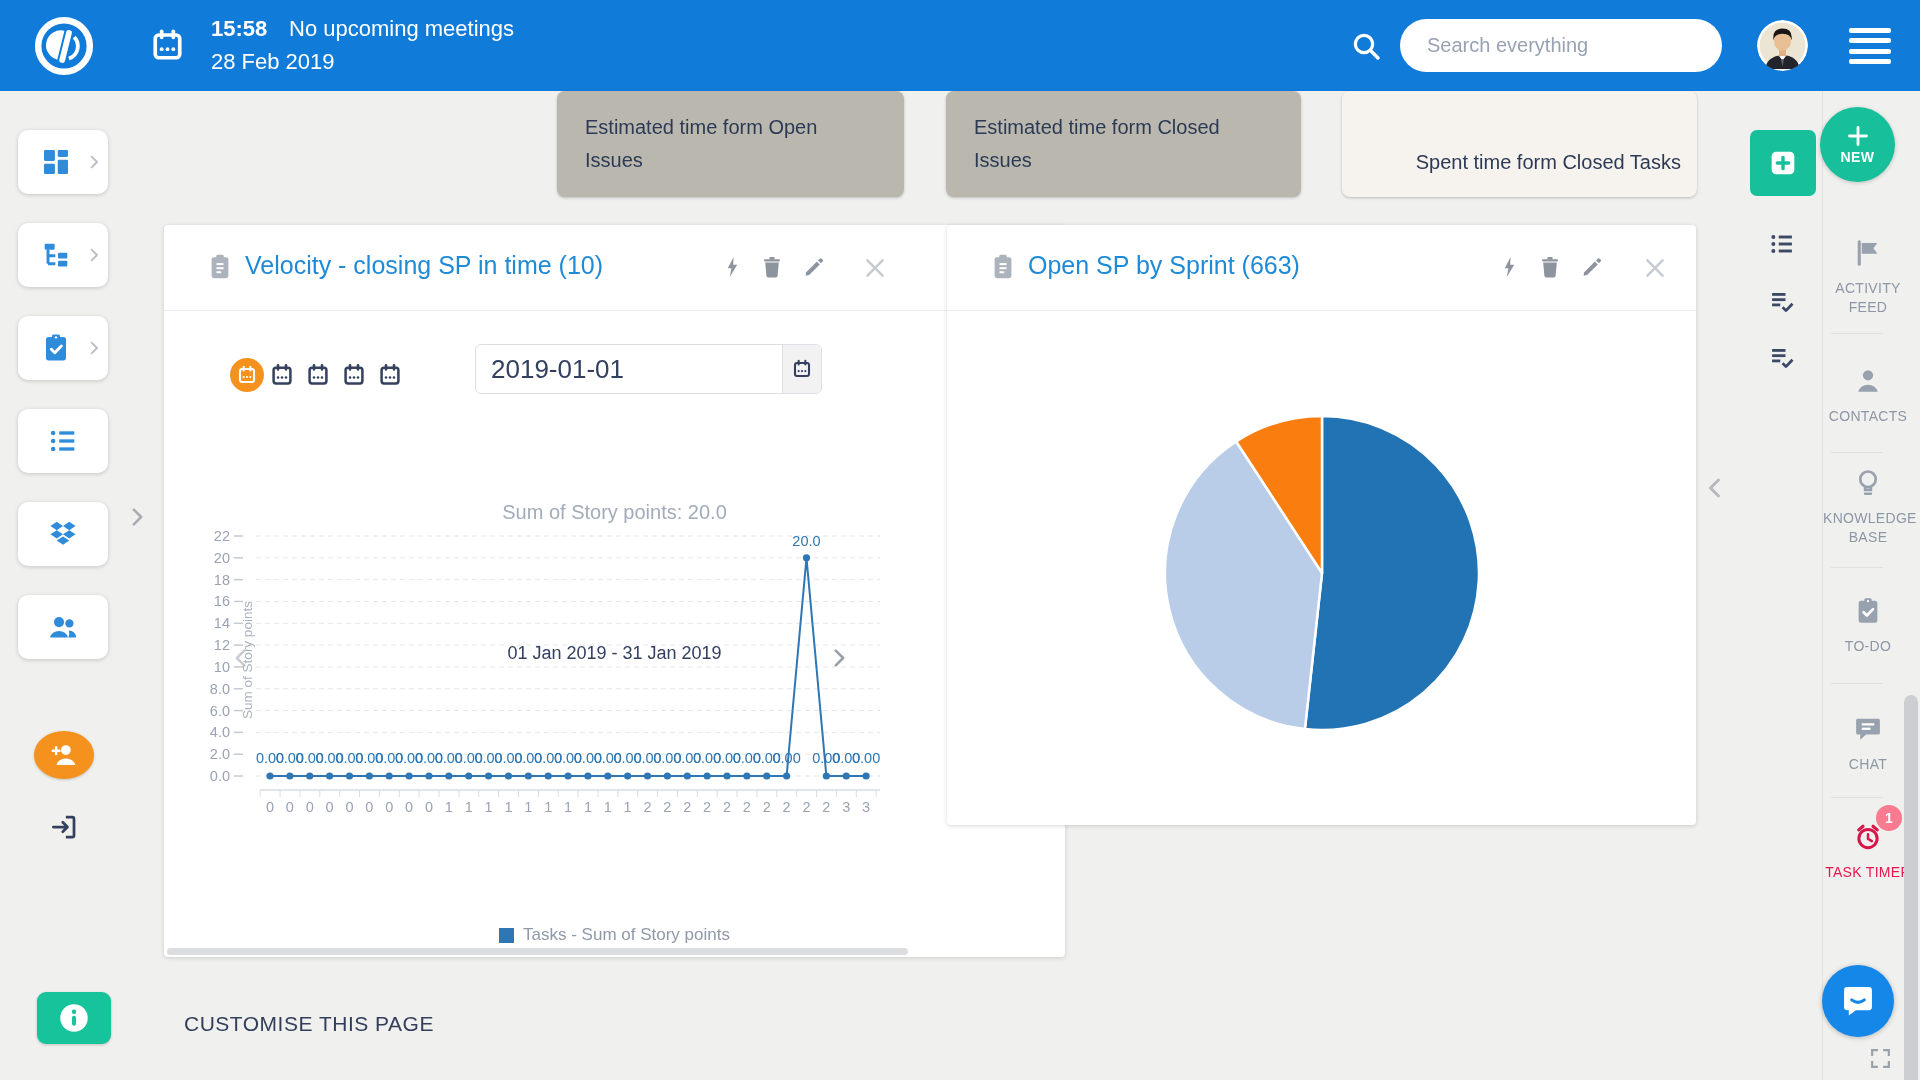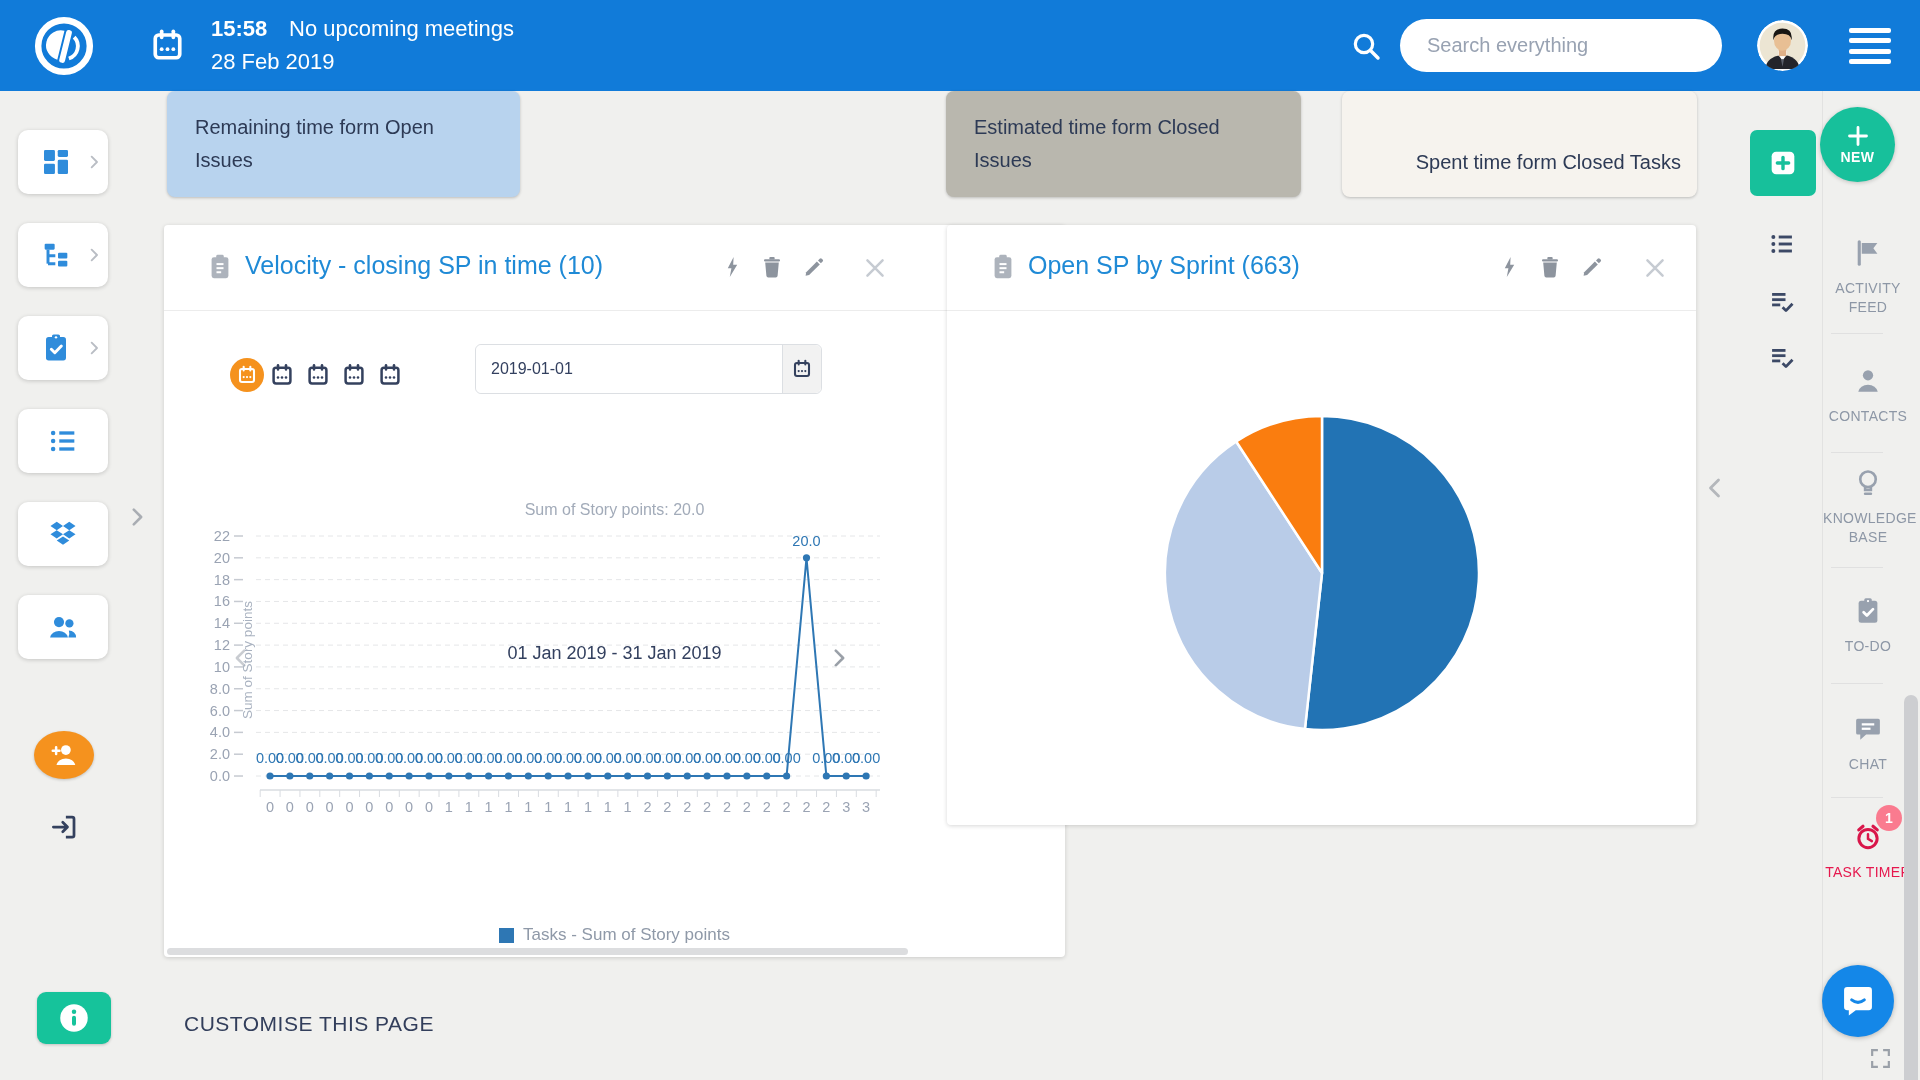--- a/index.html
+++ b/index.html
@@ -56,30 +56,30 @@
   .pie-act-bolt{left:550px;} .pie-act-trash{left:591px;} .pie-act-pencil{left:633px;} .pie-act-x{left:695px;}
 
   
   .cal-sel{position:absolute;left:66px;top:133px;width:34px;height:34px;background:#f5921e;border-radius:50%;
            display:flex;align-items:center;justify-content:center;cursor:pointer;}
   .cal-sel svg{width:20px;height:20px;color:#fff;}
   .cal-item{position:absolute;top:138px;width:24px;height:24px;color:#34415e;cursor:pointer;}
   .ci1{left:106px;} .ci2{left:142px;} .ci3{left:178px;} .ci4{left:214px;}
   .date-wrap{position:absolute;left:311px;top:119px;width:347px;height:50px;border:1px solid #dcdfe3;border-radius:6px;
              background:#fff;box-sizing:border-box;display:flex;}
-  .date-input{flex:1;border:none;outline:none;font-size:16px;color:#33405f;padding:0 0 0 15px;border-radius:6px 0 0 6px;
+  .date-input{flex:1;border:none;outline:none;font-size:26px;color:#33405f;padding:0 0 0 15px;border-radius:6px 0 0 6px;
               font-family:"Liberation Sans",sans-serif;min-width:0;}
   .date-calbtn{width:38px;border-left:1px solid #dcdfe3;background:#f2f2f2;border-radius:0 6px 6px 0;cursor:pointer;
                display:flex;align-items:center;justify-content:center;}
   .date-calbtn svg{width:20px;height:20px;color:#34415e;}
   .range-chev{position:absolute;top:419px;width:22px;height:28px;cursor:pointer;}
   .rc-l{left:66px;color:#c9ccd1;}
   .rc-r{left:664px;color:#9aa0a8;transform:scaleX(-1);}
   .range-label{position:absolute;left:0;top:418px;width:100%;text-align:center;font-size:18px;color:#33405f;}
-  .w-sub{position:absolute;left:0;top:276px;width:100%;text-align:center;font-size:16px;color:#a2abb9;}
+  .w-sub{position:absolute;left:0;top:276px;width:100%;text-align:center;font-size:20px;color:#a2abb9;}
   #velocity-svg{position:absolute;left:0;top:295px;}
   .legend{position:absolute;left:0;top:700px;width:100%;display:flex;align-items:center;justify-content:center;gap:9px;}
   .legend .sw{width:15px;height:15px;background:#2e77b4;}
   .legend .lt{font-size:17px;color:#8f99a8;}
   .scroll-hint{position:absolute;left:3px;bottom:2px;width:741px;height:7px;background:#dcdddf;border-radius:4px;cursor:pointer;}
   #pie-svg{position:absolute;left:0;top:88px;}
 
   .collapse-chev{position:absolute;left:1703px;top:473px;width:24px;height:30px;color:#b4b7bb;cursor:pointer;}
 
   
@@ -344,21 +344,21 @@
       </svg></div>
   <div class="orange-btn">
     <svg viewBox="0 0 24 24">
         <use href="#i-padd"></use>
       </svg>
   </div>
   <div class="exit-btn"><svg viewBox="0 0 24 24" width="30" height="30">
         <use href="#i-exit"></use>
       </svg></div>
 
-  <div class="scard c1"><span>Remaining time form Open Issues</span></div>
+  <div class="scard c2"><span>Estimated time form Open Issues</span></div>
   <div class="scard c3"><span>Estimated time form Closed Issues</span></div>
   <div class="scard c4">
       <span>Spent time form Closed Tasks</span>
     </div>
 
   <section class="widget w-vel">
     <div class="w-head">
       <span class="w-clip"><svg viewBox="0 0 24 24" width="28" height="30">
             <use href="#i-clip"></use>
           </svg></span>

